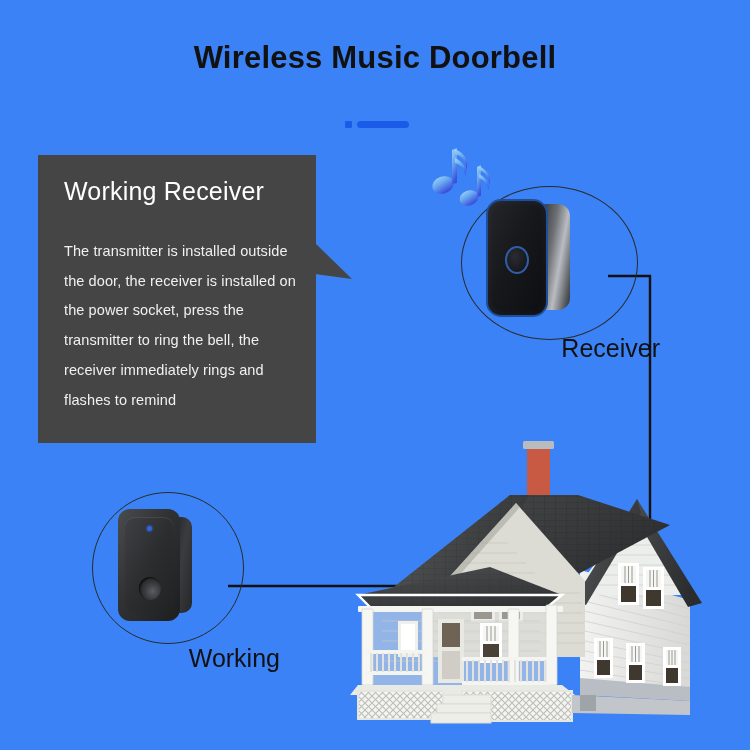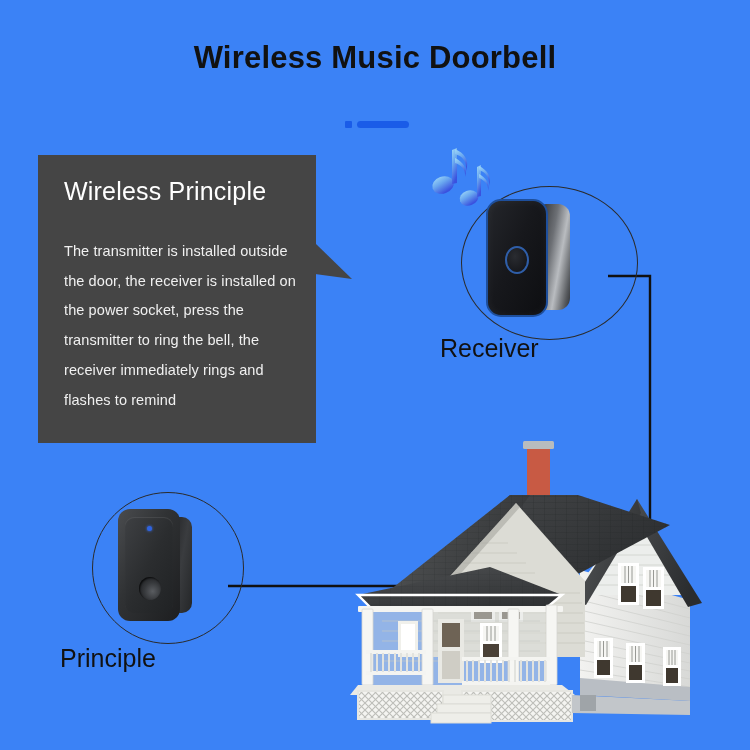--- a/index.html
+++ b/index.html
@@ -114,21 +114,21 @@
     height: 154px;
   }
   #launcher-circle {
     left: 92px;
     top: 492px;
     width: 152px;
     height: 152px;
   }
   .prod-label {
     position: absolute;
-    text-align: left;
+    text-align: right;
     font-size: 25px;
     color: #111111;
     font-family: "Liberation Sans", sans-serif;
   }
   #receiver-label { left: 440px; top: 334px; width: 220px; }
   #launcher-label { left: 60px; top: 644px; width: 220px; }
 
   
   .receiver-dev {
     position: absolute;
@@ -278,21 +278,21 @@
       <g fill="url(#noteGrad)">
         <ellipse cx="43" cy="58" rx="9.5" ry="7.5" transform="rotate(-20 43 58)"></ellipse>
         <path d="M51 57 L51 27 L55 25 L55 56 Z"></path>
         <path d="M53 26 C 61 30, 66 36, 63 46 C 64 37, 59 32, 53 30 Z"></path>
         <path d="M53 34 C 60 38, 64 43, 62 51 C 63 44, 58 40, 53 38 Z"></path>
       </g>
     </svg>
   </div>
 
   <div class="callout">
-    <div class="callout-heading">Wireless Principle</div>
+    <div class="callout-heading">Working Receiver</div>
     <div class="callout-body">The transmitter is installed outside the door, the receiver is installed on the power socket, press the transmitter to ring the bell, the receiver immediately rings and flashes to remind</div>
   </div>
 
   <div class="callout-tail">
     <svg width="40" height="48" viewBox="0 0 40 48">
       <polygon points="0,0 37,36 0,31" fill="#454545"></polygon>
     </svg>
   </div>
 
   <svg class="leaders" viewBox="0 0 750 750">
@@ -563,15 +563,15 @@
 
   <div class="prod-circle" id="launcher-circle"></div>
   <div class="launcher-dev">
     <div class="launcher-side"></div>
     <div class="launcher-body">
       <div class="launcher-panel"></div>
       <div class="launcher-led"></div>
       <div class="launcher-btn"></div>
     </div>
   </div>
-  <div class="prod-label" id="launcher-label">Principle</div>
+  <div class="prod-label" id="launcher-label">Working</div>
 
 </div>
 
 </body></html>

